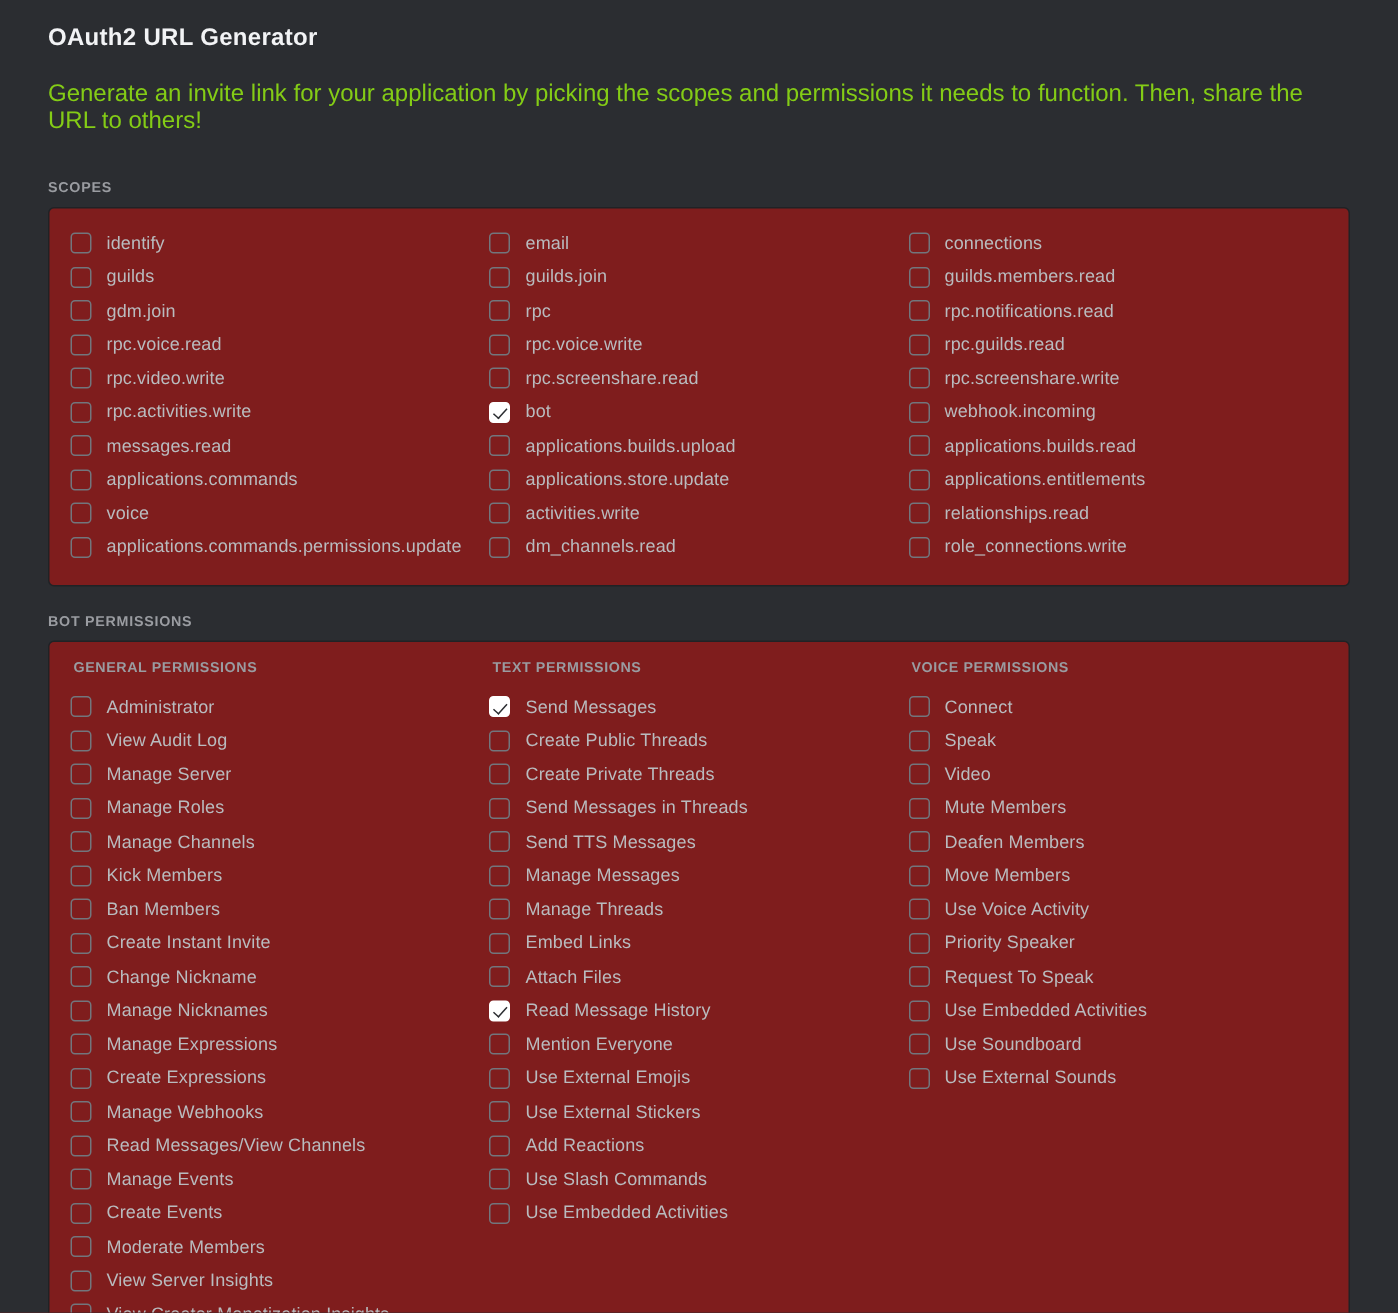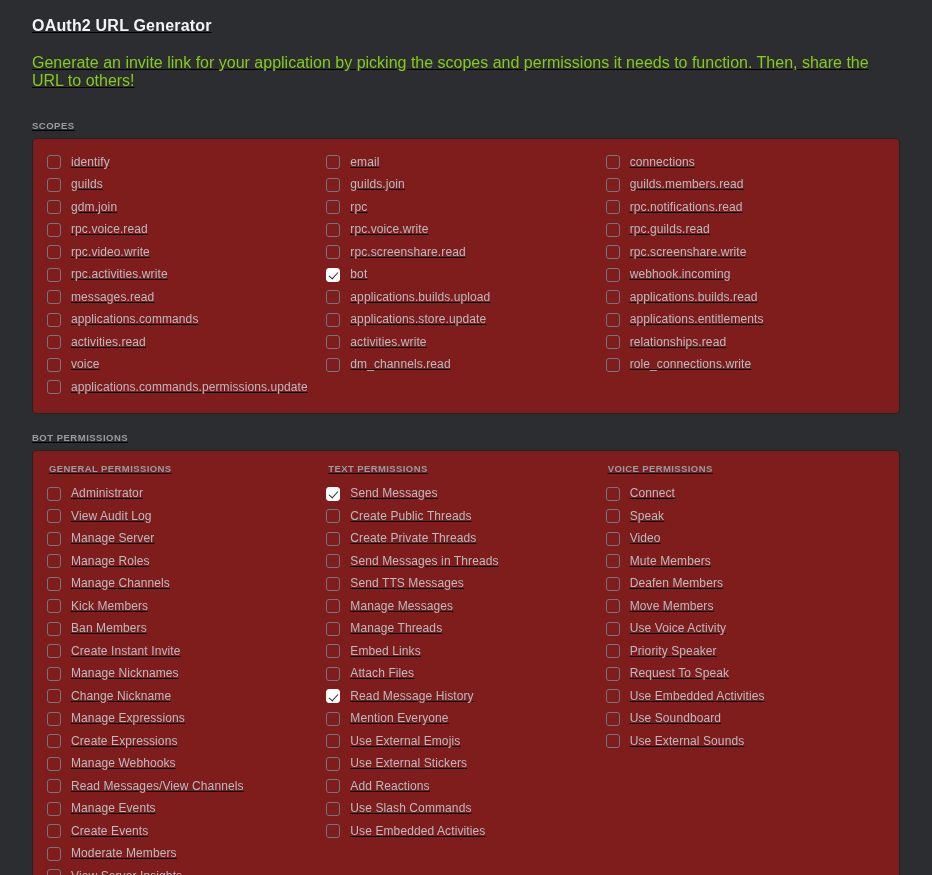--- a/index.html
+++ b/index.html
@@ -11,21 +11,20 @@
     height: 875px;
     overflow: hidden;
     font-family: "Liberation Sans", sans-serif;
     -webkit-font-smoothing: antialiased;
   }
   .page {
     width: 932px;
     height: 875px;
     padding: 16px 32px 0 32px;
     position: relative;
-    text-decoration: underline;
   }
   .page-title {
     color: #f2f3f5;
     font-size: 16px;
     font-weight: bold;
     letter-spacing: 0.2px;
     margin: 0 0 18px 0;
     line-height: 20px;
   }
   .page-subtitle {
@@ -149,24 +148,20 @@
           <div class="opt">
             <span class="cbox"></span>
             <span class="opt-label">messages.read</span>
           </div>
           <div class="opt">
             <span class="cbox"></span>
             <span class="opt-label">applications.commands</span>
           </div>
           <div class="opt">
             <span class="cbox"></span>
-            <span class="opt-label">activities.read</span>
-          </div>
-          <div class="opt">
-            <span class="cbox"></span>
             <span class="opt-label">voice</span>
           </div>
           <div class="opt">
             <span class="cbox"></span>
             <span class="opt-label">applications.commands.permissions.update</span>
           </div>
         </div>
         <div class="col">
           <div class="opt">
             <span class="cbox"></span>
@@ -286,25 +281,25 @@
           <div class="opt">
             <span class="cbox"></span>
             <span class="opt-label">Ban Members</span>
           </div>
           <div class="opt">
             <span class="cbox"></span>
             <span class="opt-label">Create Instant Invite</span>
           </div>
           <div class="opt">
             <span class="cbox"></span>
+            <span class="opt-label">Change Nickname</span>
+          </div>
+          <div class="opt">
+            <span class="cbox"></span>
             <span class="opt-label">Manage Nicknames</span>
-          </div>
-          <div class="opt">
-            <span class="cbox"></span>
-            <span class="opt-label">Change Nickname</span>
           </div>
           <div class="opt">
             <span class="cbox"></span>
             <span class="opt-label">Manage Expressions</span>
           </div>
           <div class="opt">
             <span class="cbox"></span>
             <span class="opt-label">Create Expressions</span>
           </div>
           <div class="opt">

